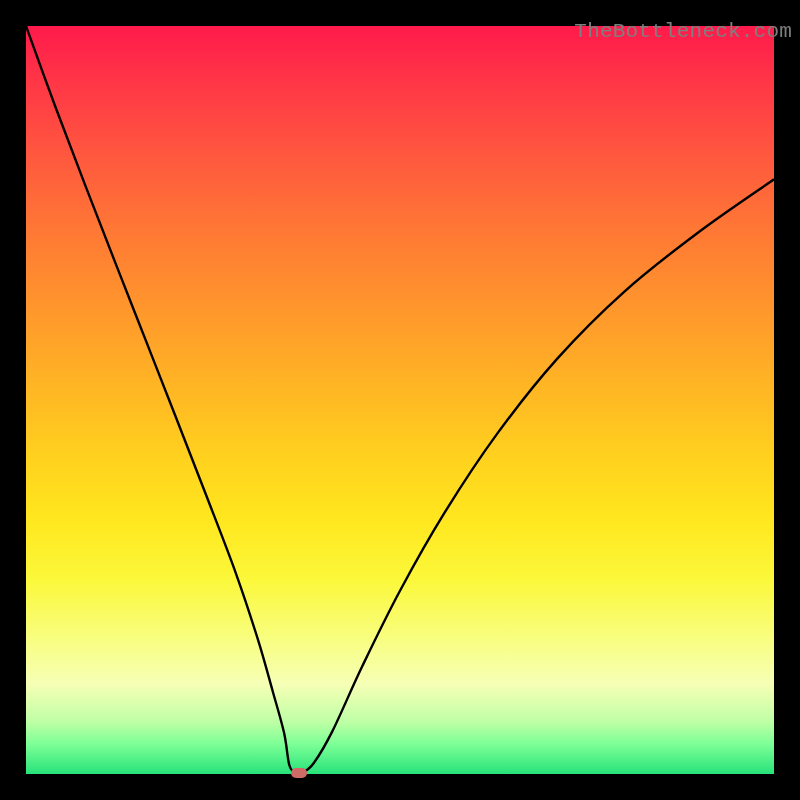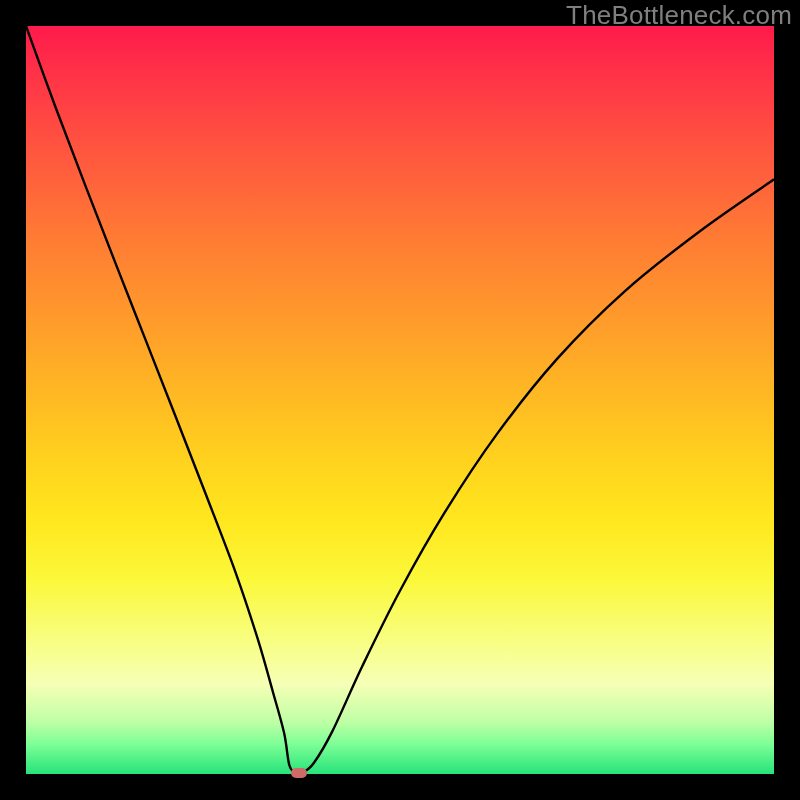--- a/index.html
+++ b/index.html
@@ -38,27 +38,28 @@
       #fbf83a 74%,
       #f8fe80 82%,
       #f6ffb6 88%,
       #bfffa5 93%,
       #7dff96 96%,
       #26e37a 100%
     );
   }
   .watermark {
     position: absolute;
-    top: 0;
+    top: 20px;
     right: 8px;
     color: #7f7f7f;
-    font-size: 26px;
+    font-size: 21px;
     font-weight: 500;
     letter-spacing: 0.2px;
     user-select: none;
+    font-family: Liberation Mono, monospace;
   }
   svg.curve {
     position: absolute;
     left: 0;
     top: 0;
     width: 748px;
     height: 748px;
   }
   .marker {
     position: absolute;

